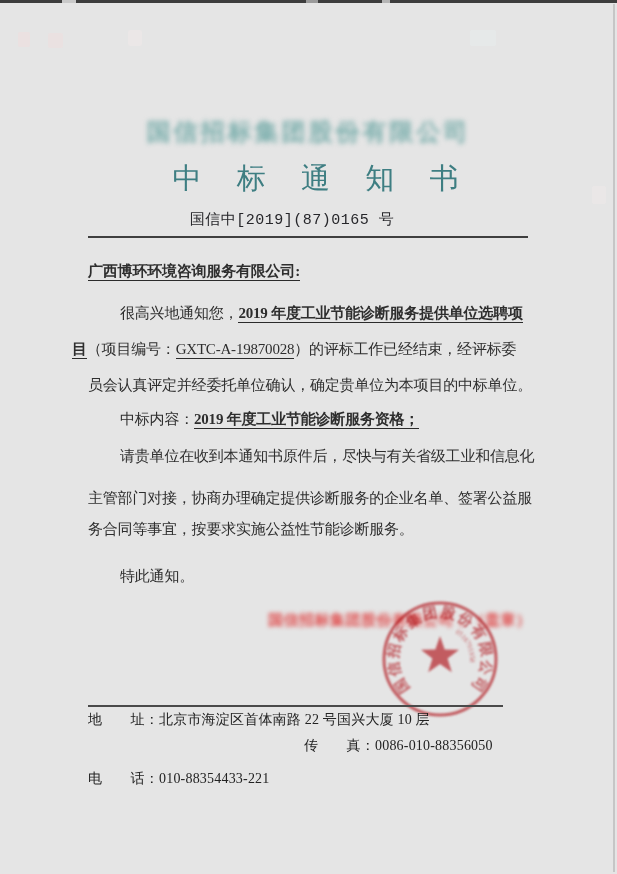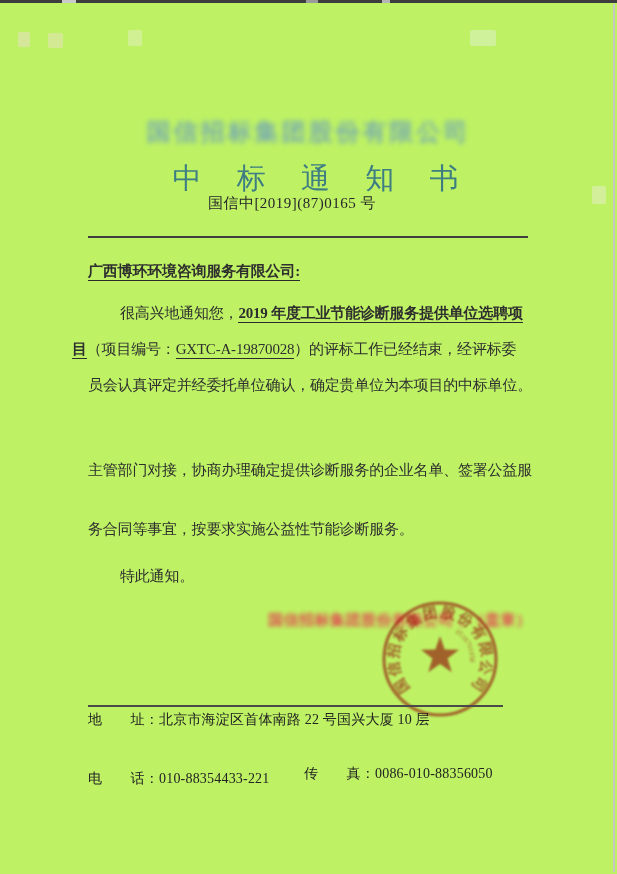--- a/index.html
+++ b/index.html
@@ -1,39 +1,39 @@
 <!DOCTYPE html>
 <html><head>
 <meta charset="utf-8">
 <style>
   html,body { margin:0; padding:0; background:#ffffff; }
   .page {
-    position:relative; width:617px; height:874px; background:#bef264;
+    position:relative; width:617px; height:874px; background:#e5e5e5;
     overflow:hidden; font-family:"Liberation Serif","DejaVu Serif",serif;
   }
   
   .topbar {
     position:absolute; top:0; left:0; width:617px; height:3px;
     background:linear-gradient(90deg,#3d3d3d 0 62px,#c9c9c9 62px 76px,#3d3d3d 76px 306px,#9a9a9a 306px 318px,#3d3d3d 318px 382px,#b5b5b5 382px 390px,#3d3d3d 390px 100%);
   }
   .edge-line { position:absolute; left:613px; top:4px; width:2px; height:868px; background:#c6c6c6; }
   .art { position:absolute; border-radius:2px; }
 
   .letterhead {
     position:absolute; top:116px; left:0; width:617px; text-align:center;
     font-size:24px; font-weight:bold; letter-spacing:3px; color:#7aaeac;
     filter:blur(2.6px); white-space:nowrap;
   }
   .title {
     position:absolute; top:159px; left:14px; width:617px; text-align:center;
     font-size:29px; letter-spacing:14px; color:#3e7e82; white-space:nowrap;
   }
   .docnum {
-    position:absolute; top:194px; left:0; width:584px; text-align:center;
-    font-size:15px; color:#26262a; letter-spacing:0.5px;
+    position:absolute; top:210px; left:0; width:584px; text-align:center;
+    font-size:15px; color:#26262a; letter-spacing:0.5px;font-family:Liberation Mono, monospace;
   }
   .rule1 { position:absolute; top:236px; left:88px; width:440px; height:2px; background:#3f3f3f; }
   .rule2 { position:absolute; top:705px; left:88px; width:415px; height:2px; background:#4a4a4a; }
 
   .bl { position:absolute; white-space:nowrap; font-size:15px; color:#2e2e2e; letter-spacing:-0.2px; line-height:20px; }
   .bd { font-weight:bold; }
   .ul { border-bottom:1.4px solid #2b2b2b; padding-bottom:1px; }
 
   .sig-company {
     position:absolute; top:611px; left:268px; font-size:15px; font-weight:bold;
@@ -64,22 +64,24 @@
   <div class="rule1"></div>
 
   <div class="bl" style="top:261px;left:88px;"><span class="bd ul">广西博环环境咨询服务有限公司:</span></div>
 
   <div class="bl" style="top:303px;left:120px;"><span>很高兴地通知您，</span><span class="bd ul">2019 年度工业节能诊断服务提供单位选聘项</span></div>
 
   <div class="bl" style="top:339px;left:72px;"><span class="bd ul">目</span><span>（项目编号：</span><span class="ul">GXTC-A-19870028</span><span>）的评标工作已经结束，经评标委</span></div>
 
   <div class="bl" style="top:375px;left:88px;">员会认真评定并经委托单位确认，确定贵单位为本项目的中标单位。</div>
 
+  <div class="bl" style="top:409px;left:120px;"><span>中标内容：</span><span class="bd ul">2019 年度工业节能诊断服务资格；</span></div>
 
-  <div class="bl" style="top:460px;left:88px;">主管部门对接，协商办理确定提供诊断服务的企业名单、签署公益服</div>
+  <div class="bl" style="top:446px;left:120px;">请贵单位在收到本通知书原件后，尽快与有关省级工业和信息化</div>
+  <div class="bl" style="top:488px;left:88px;">主管部门对接，协商办理确定提供诊断服务的企业名单、签署公益服</div>
   <div class="bl" style="top:519px;left:88px;">务合同等事宜，按要求实施公益性节能诊断服务。</div>
 
   <div class="bl" style="top:566px;left:120px;">特此通知。</div>
 
   <div class="sig-company">国信招标集团股份有限公司，（盖章）</div>
 
   <svg class="seal" width="150" height="150" viewBox="0 0 150 150">
     <defs>
       <filter id="sblur" x="-20%" y="-20%" width="140%" height="140%">
           <feGaussianBlur stdDeviation="1.2"></feGaussianBlur>
@@ -98,15 +100,15 @@
       </text>
     </g>
   </svg>
 
   <div class="rule2"></div>
 
   <div class="ft" style="top:711px;left:88px;"><span>地　　址：</span><span>北京市海淀区首体南路 22 号国兴大厦 10 层</span></div>
 
   <div class="ft" style="top:770px;left:88px;"><span>电　　话：</span><span>010-88354433-221</span></div>
 
-  <div class="ft" style="top:737px;left:304px;margin-top:28px;"><span>传　　真：</span><span>0086-010-88356050</span></div>
+  <div class="ft" style="top:737px;left:304px;"><span>传　　真：</span><span>0086-010-88356050</span></div>
 
 </div>
 
 </body></html>

